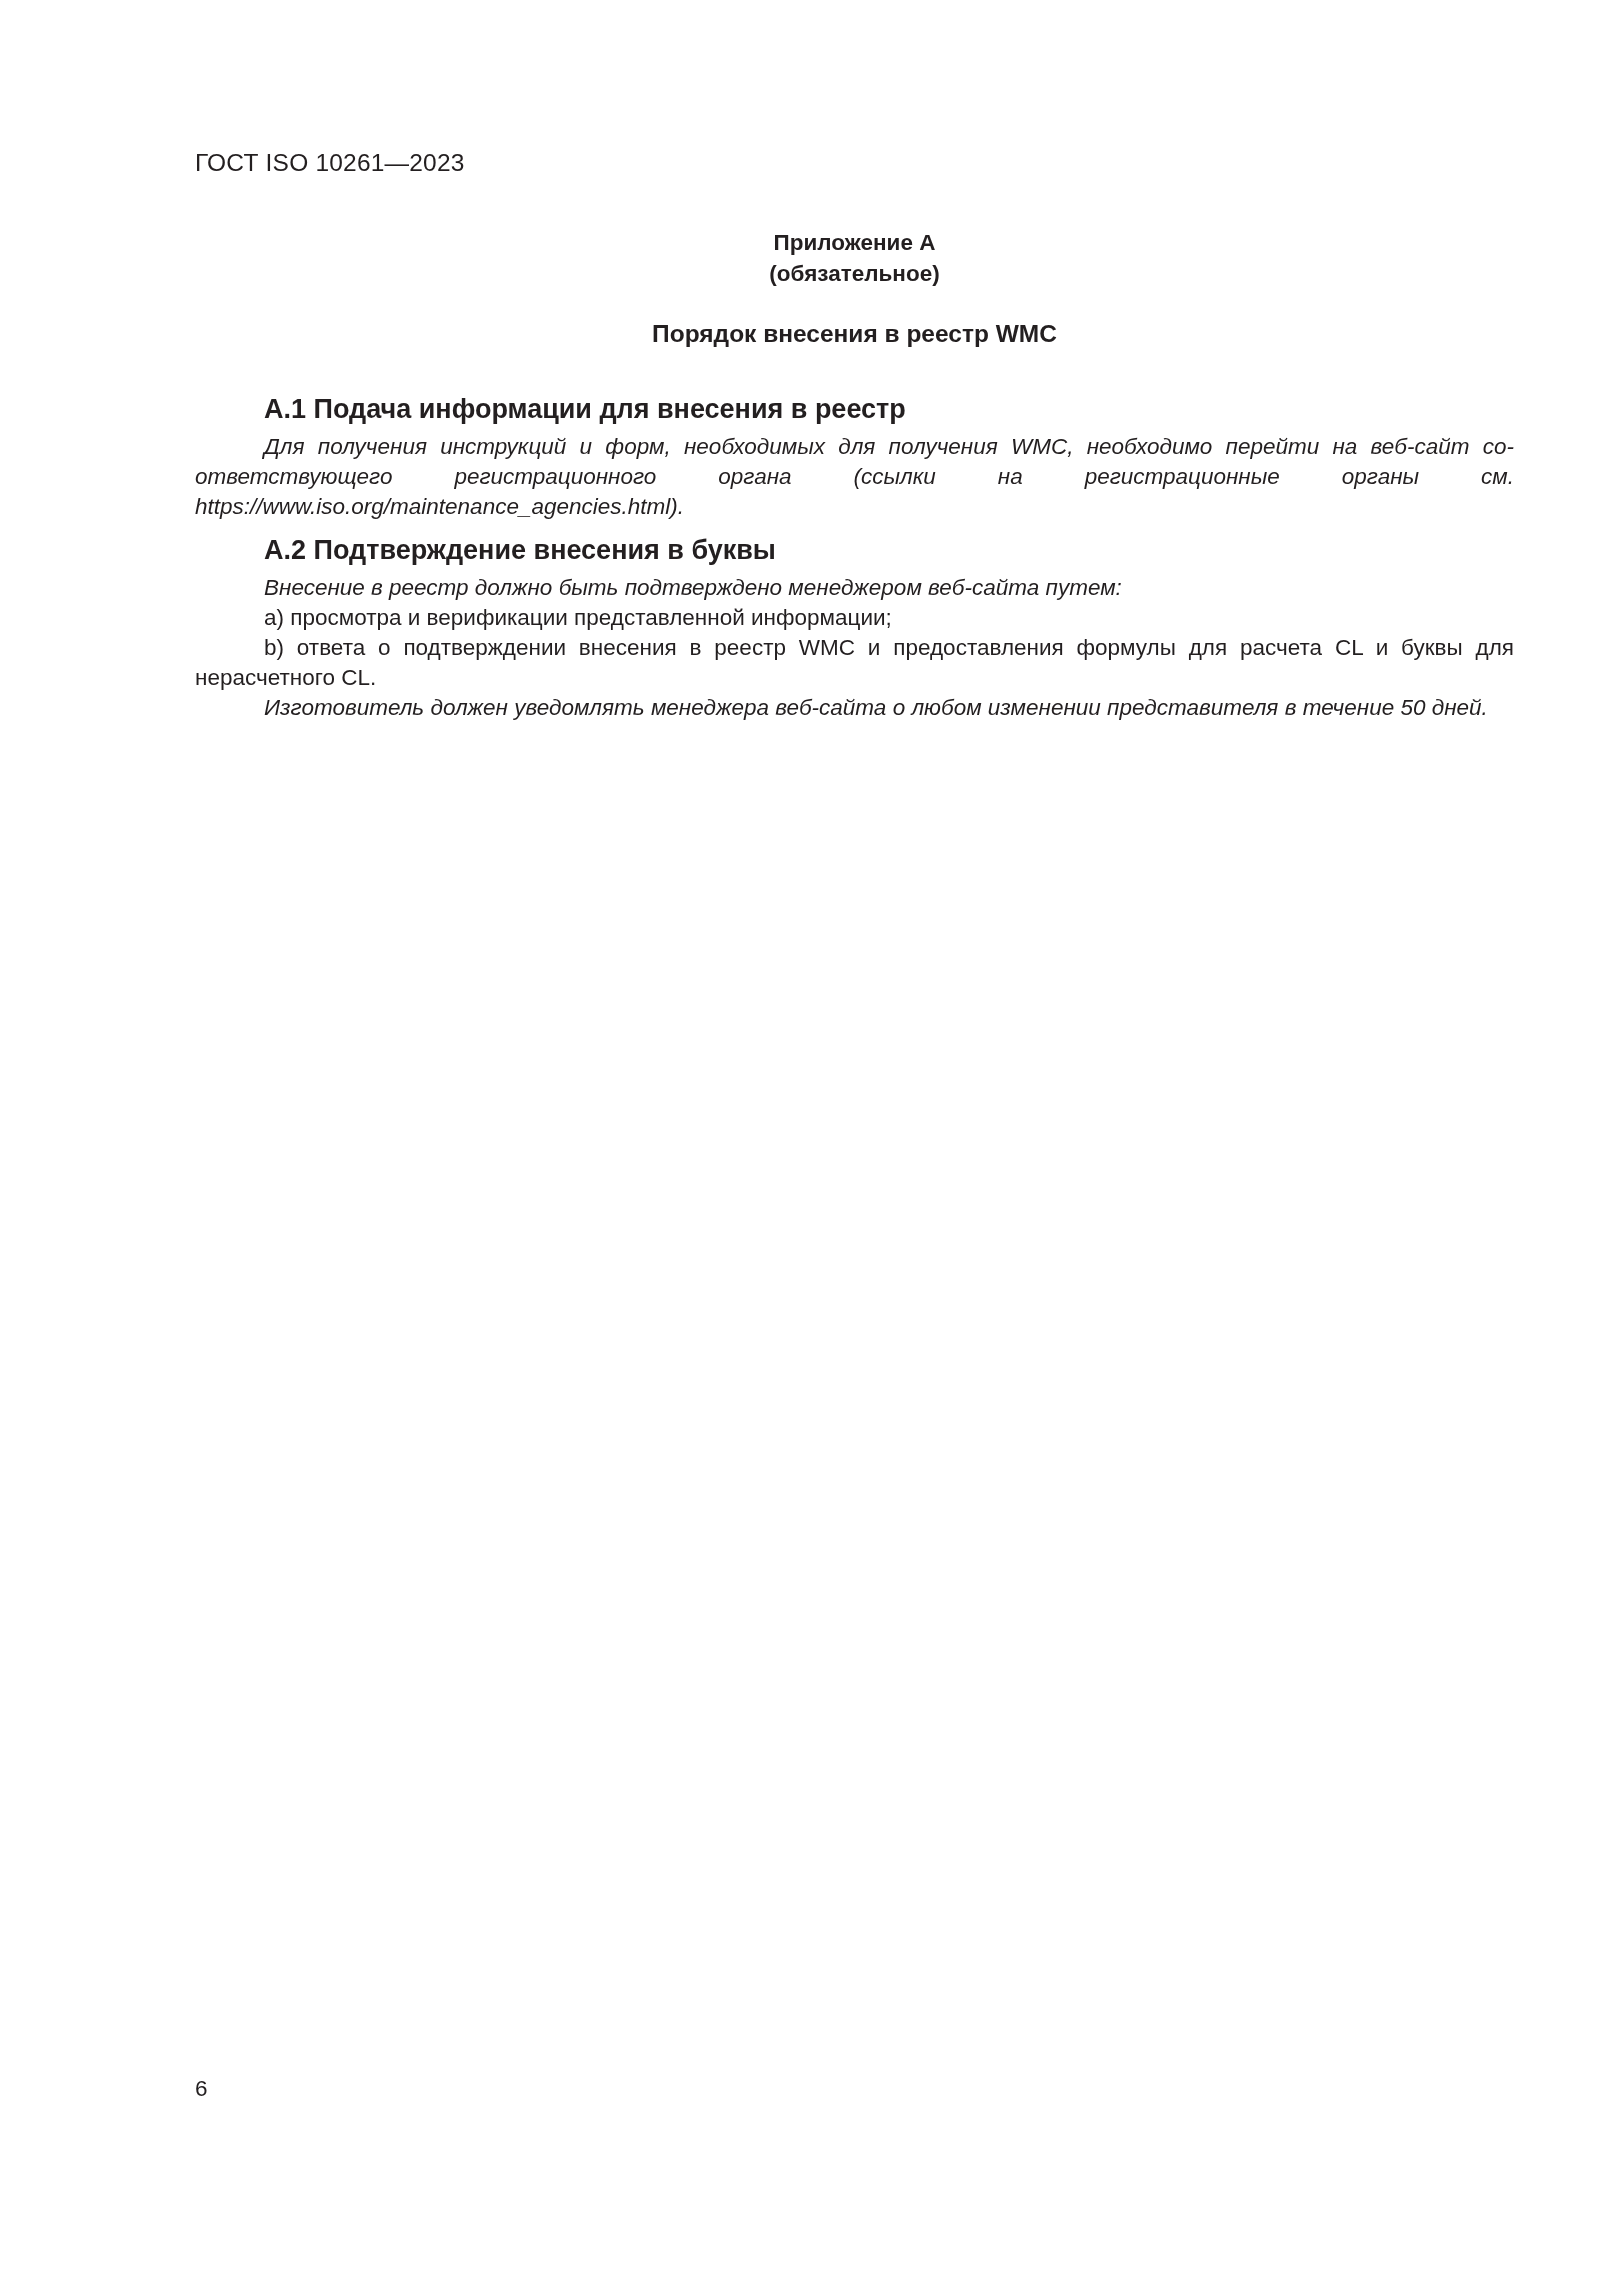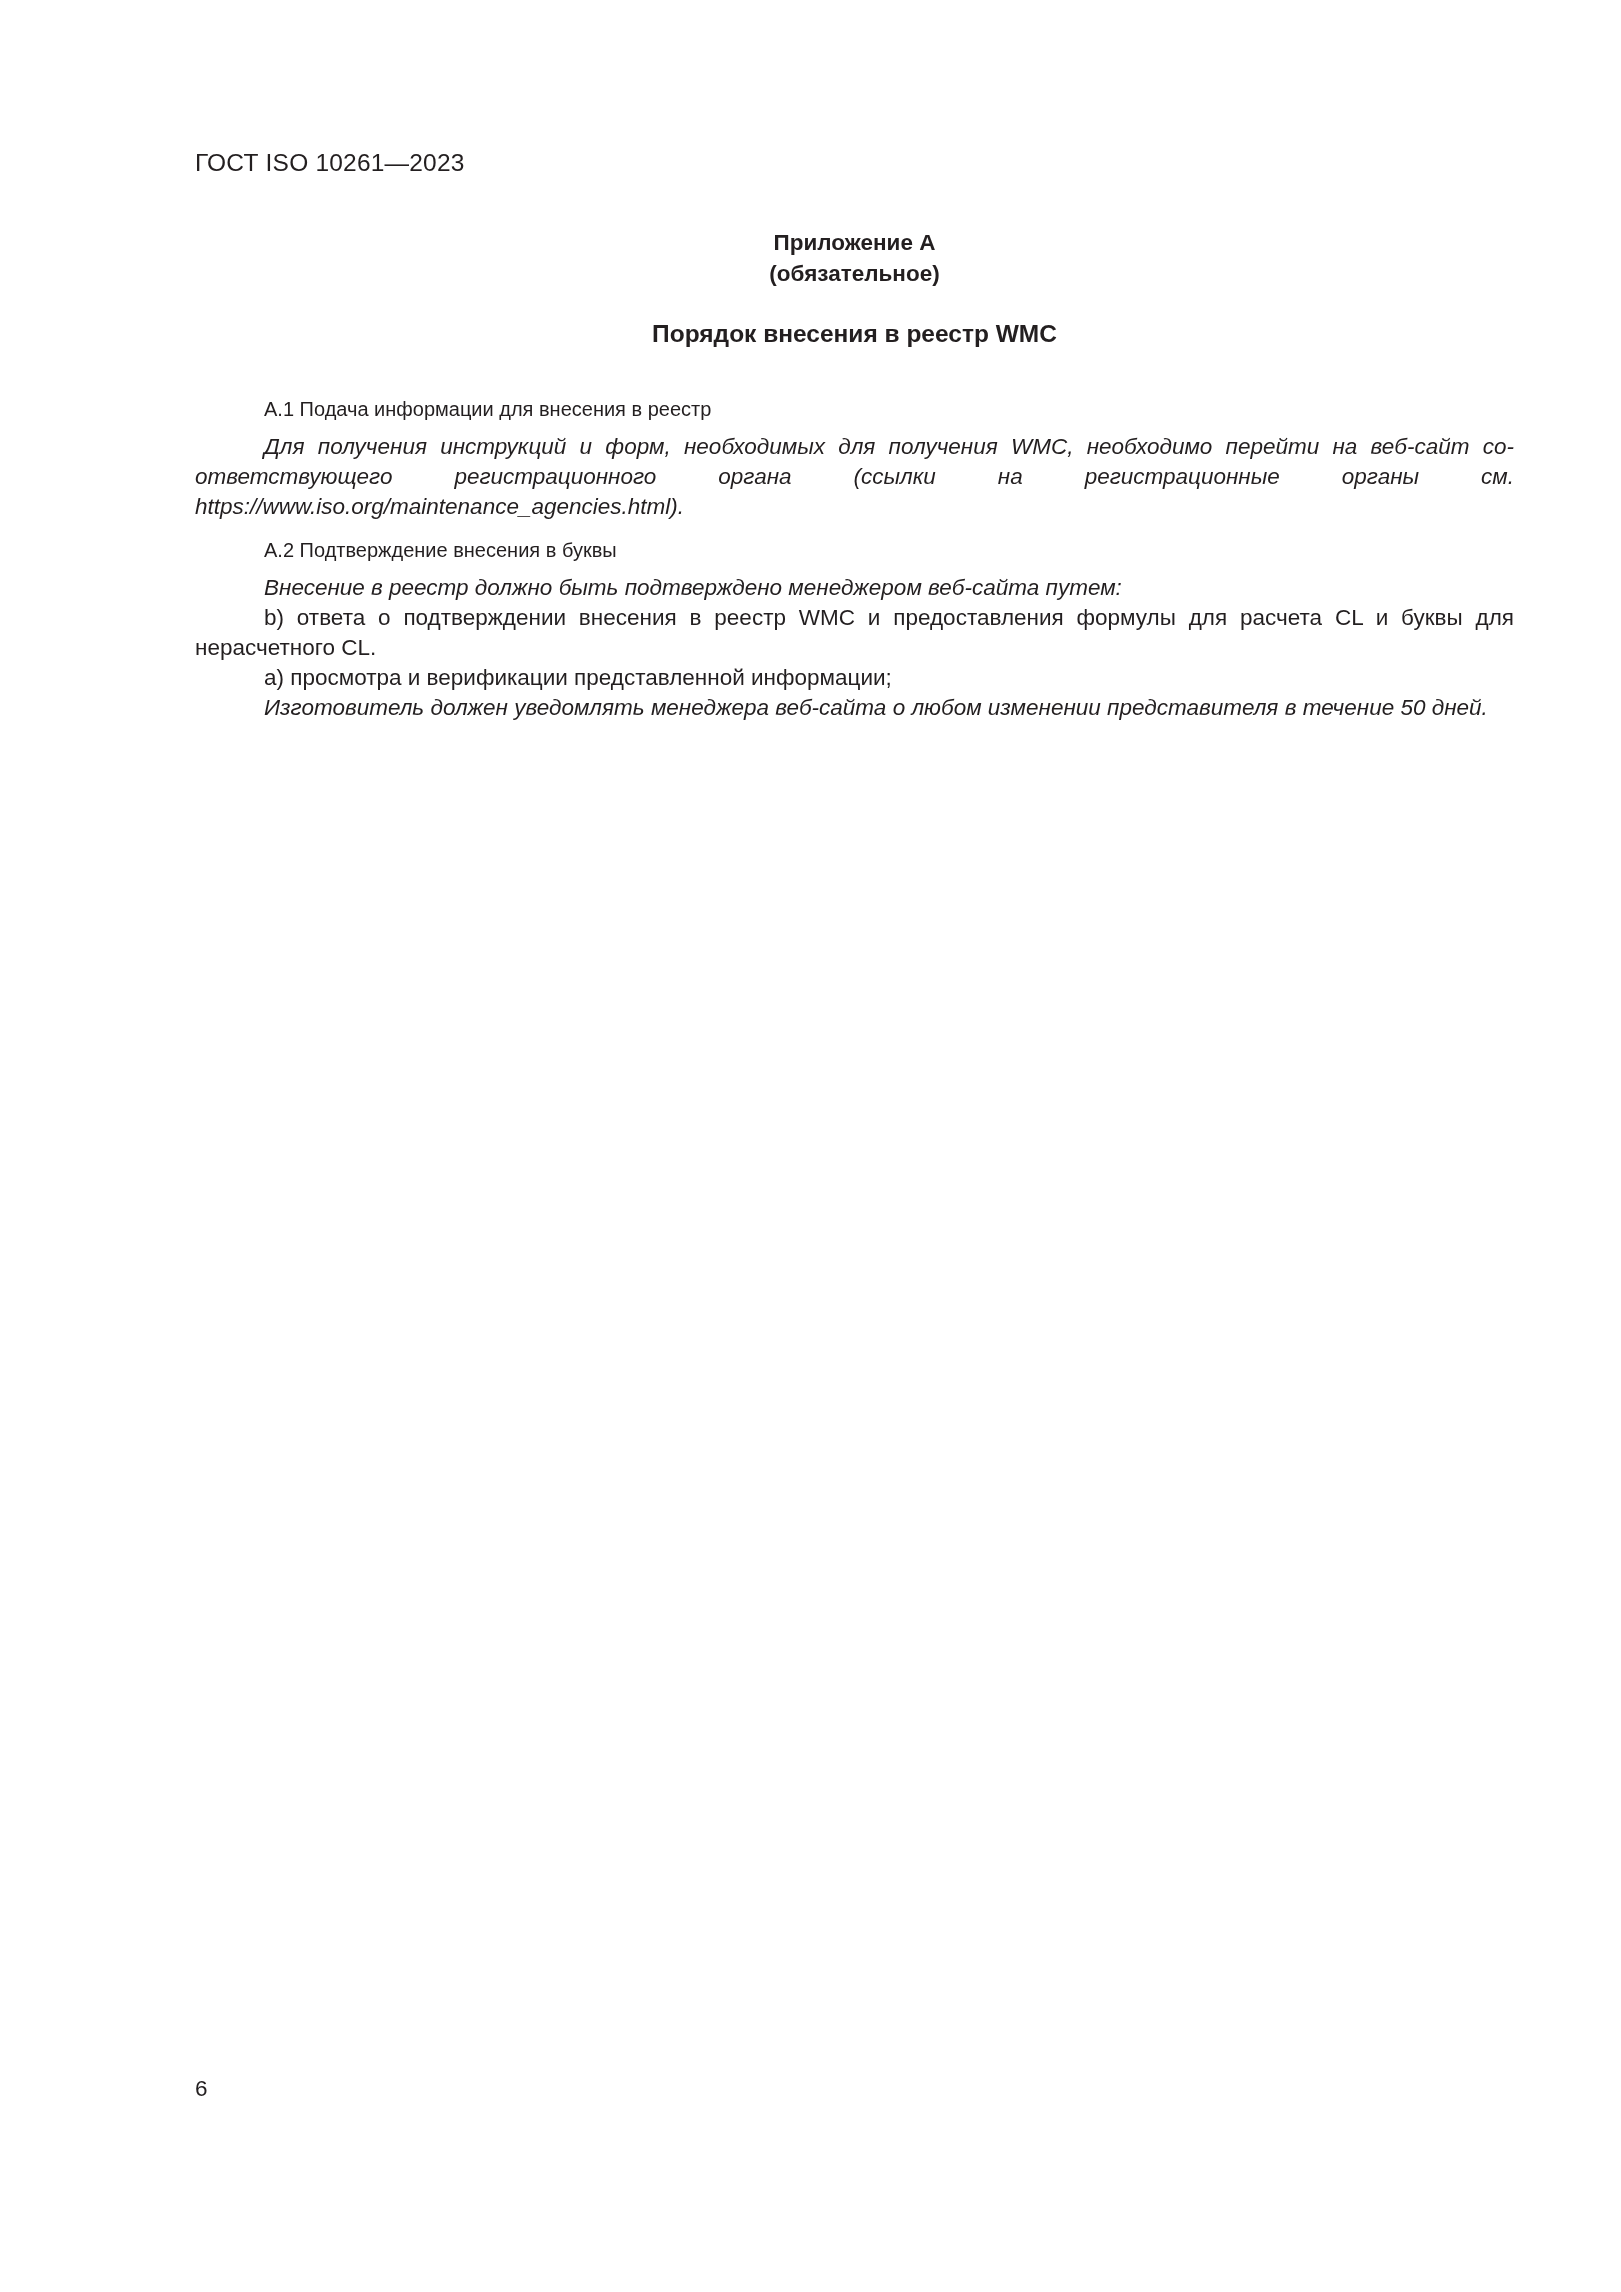--- a/index.html
+++ b/index.html
@@ -17,21 +17,21 @@
     }
     .main-title {
       position: absolute; left: 0; width: 1709px; top: 320px;
       text-align: center; font-weight: bold; font-size: 24.5px;
     }
     .content {
       position: absolute; left: 195px; width: 1319px; top: 394px;
       font-size: 22.5px; line-height: 30px;
     }
     .section-heading {
-      font-weight: normal; font-size: 20px; margin: 0 0 7.8px 0; padding-left: 69px;
+      font-weight: bold; font-size: 27px; margin: 0 0 7.8px 0; padding-left: 69px;
     }
     .para { margin: 0; text-align: justify; text-indent: 69px; font-style: italic; }
     .list-item { margin: 0; text-align: justify; text-indent: 69px; }
     .section { margin-bottom: 13.7px; }
     .page-number {
       position: absolute; left: 195px; top: 2076px; font-size: 22.5px;
     }
   </style>
 </head>
 <body>
@@ -47,20 +47,20 @@
 
 <div class="content">
   <div class="section">
     <div class="section-heading">А.1  Подача информации для внесения в реестр</div>
     <p class="para">Для получения инструкций и форм, необходимых для получения WMC, необходимо перейти на веб-сайт со-ответствующего регистрационного органа (ссылки на регистрационные органы см. https://www.iso.org/maintenance_agencies.html).</p>
   </div>
 
   <div class="section">
     <div class="section-heading">А.2  Подтверждение внесения в буквы</div>
     <p class="para">Внесение в реестр должно быть подтверждено менеджером веб-сайта путем:</p>
+    <p class="list-item">a)  просмотра и верификации представленной информации;</p>
     <p class="list-item">b)  ответа о подтверждении внесения в реестр WMC и предоставления формулы для расчета CL и буквы для нерасчетного CL.</p>
-    <p class="list-item">a)  просмотра и верификации представленной информации;</p>
     <p class="para">Изготовитель должен уведомлять менеджера веб-сайта о любом изменении представителя в течение 50 дней.</p>
   </div>
 </div>
 
 <div class="page-number">6</div>
 
 
 </body></html>

